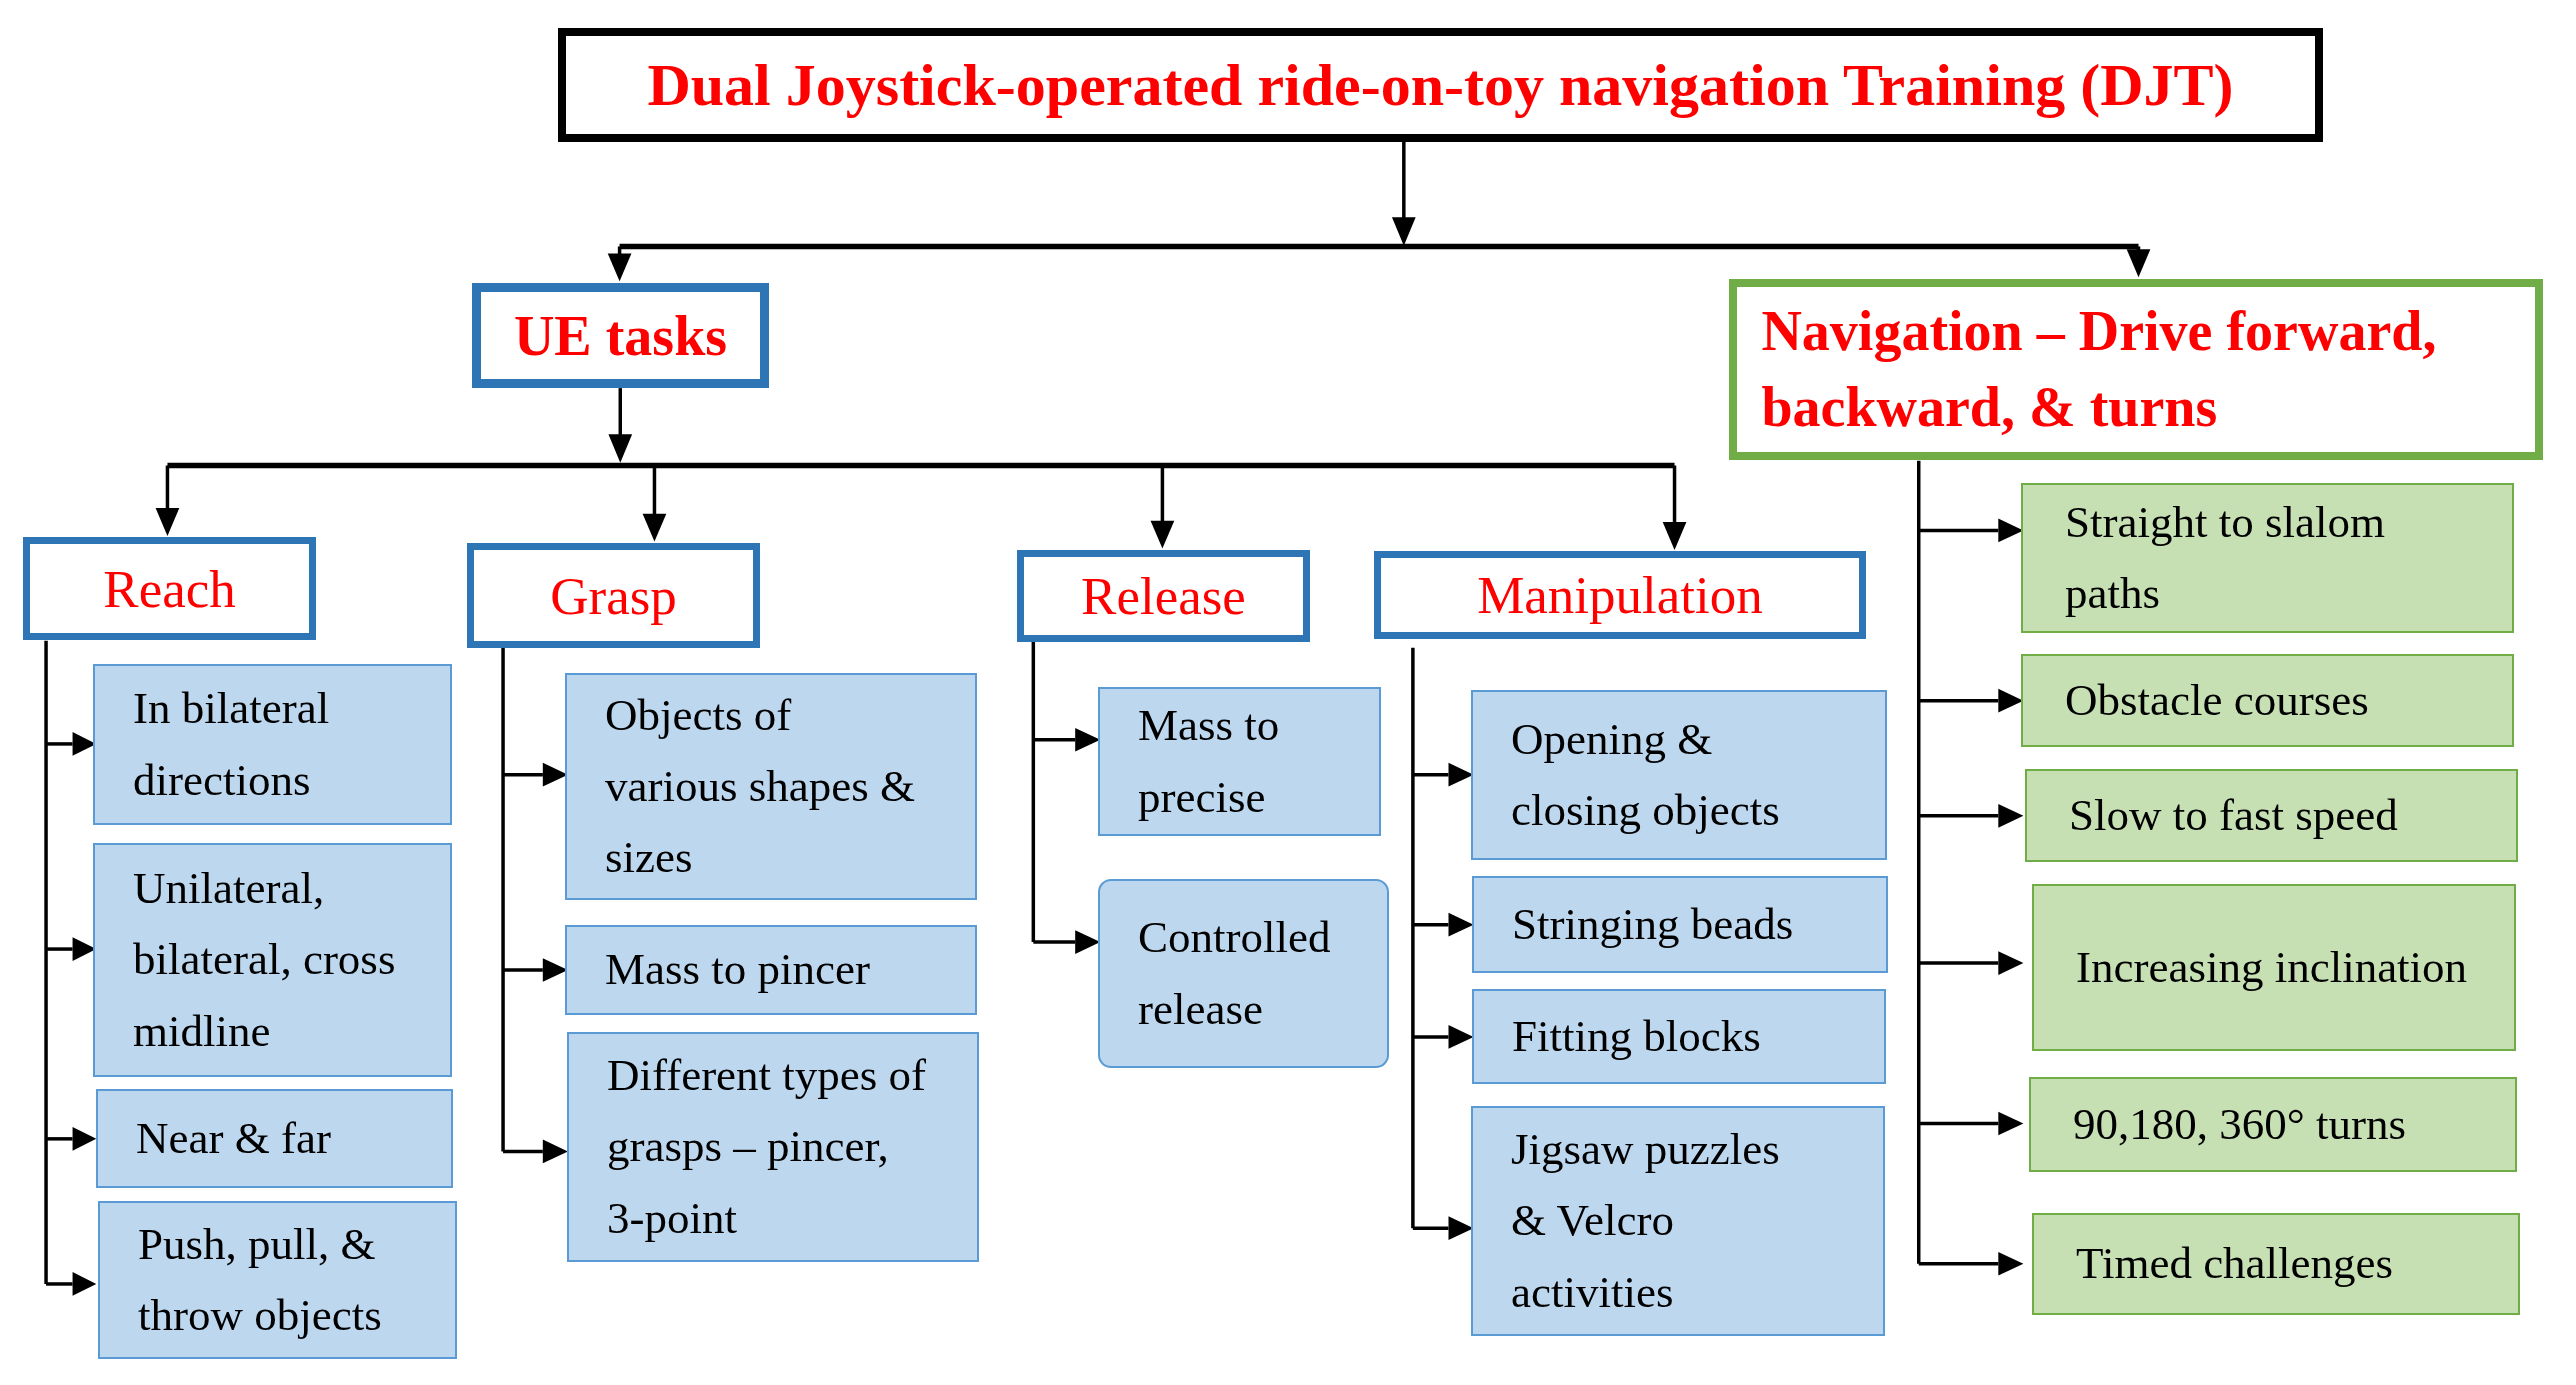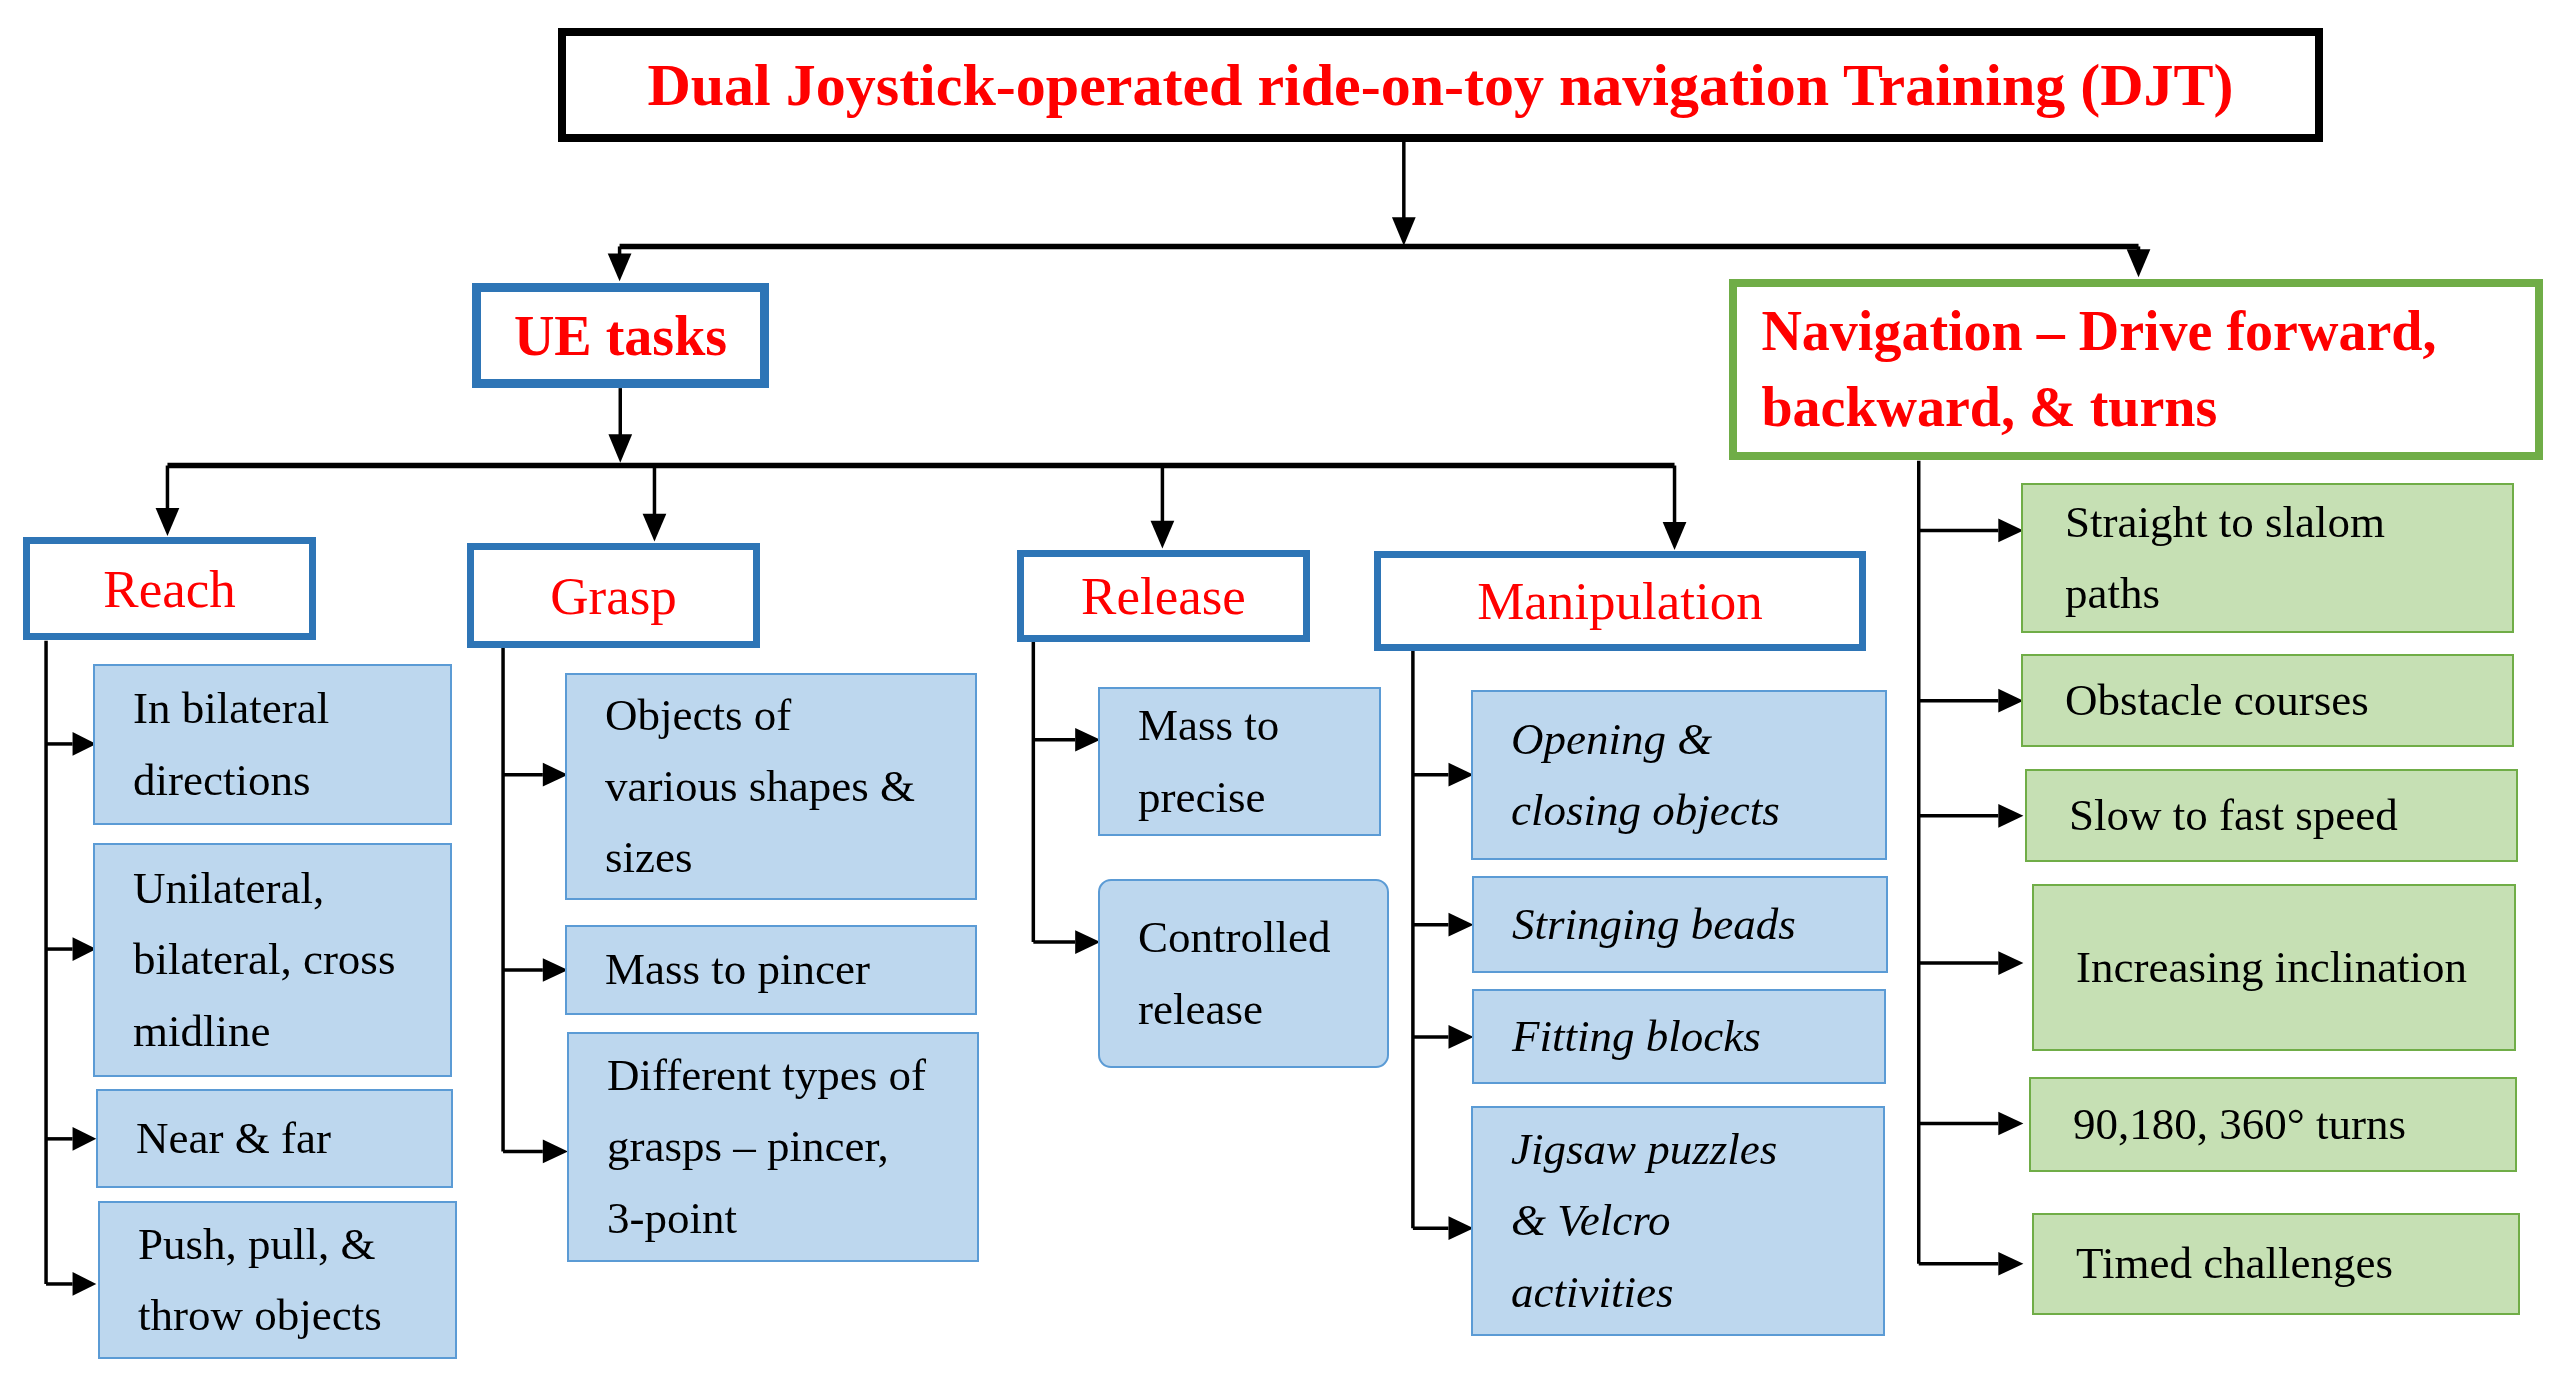--- a/index.html
+++ b/index.html
@@ -55,21 +55,21 @@
     line-height: 1.58;
     white-space: pre-wrap;
     color: #000000;
   }
   .child.blue {
     background: var(--light-blue-fill, #BDD7EE);
     border: 2.8px solid var(--light-blue-border, #5B9BD5);
     padding: 5.6px 14px 5.6px 38px;
   }
   .child.blue.wide { padding-right: 42px; }
-  .child.blue.manip { padding-right: 77px; font-style: italic; }
+  .child.blue.manip { padding-right: 77px; }
   .child.green {
     background: var(--light-green-fill, #C6E0B4);
     border: 2.8px solid var(--green-border, #70AD47);
     padding: 5.6px 42px 5.6px 42px;
   }
 </style>
 </head>
 <body>
 
 <div id="canvas">
@@ -147,21 +147,21 @@
 
   <div class="box title-box" style="left:558px; top:28px; width:1765px; height:114px;">Dual Joystick-operated ride-on-toy navigation Training (DJT)</div>
 
   <div class="box hdr-blue" style="left:472px; top:283px; width:297px; height:105px;">UE tasks</div>
 
   <div class="box hdr-green" style="left:1729px; top:279px; width:814px; height:181px;">Navigation – Drive forward, backward, &amp; turns</div>
 
   <div class="box cat-box" style="left:23px; top:537px; width:293px; height:103px;">Reach</div>
   <div class="box cat-box" style="left:467px; top:543px; width:293px; height:105px;">Grasp</div>
   <div class="box cat-box" style="left:1017px; top:550px; width:293px; height:92px;">Release</div>
-  <div class="box cat-box" style="left:1374px; top:551px; width:492px; height:100px;">Manipulation</div>
+  <div class="box cat-box" style="left:1374px; top:551px; width:492px; height:88px;">Manipulation</div>
 
   <div class="box child blue" style="left:93px; top:664px; width:359px; height:161px;">In bilateral directions</div>
   <div class="box child blue" style="left:93px; top:843px; width:359px; height:234px;">Unilateral, bilateral, cross midline</div>
   <div class="box child blue" style="left:96px; top:1089px; width:357px; height:99px;">Near &amp; far</div>
   <div class="box child blue" style="left:98px; top:1201px; width:359px; height:158px;">Push, pull, &amp; throw objects</div>
 
   <div class="box child blue wide" style="left:565px; top:673px; width:412px; height:227px;">Objects of various shapes &amp; sizes</div>
   <div class="box child blue wide" style="left:565px; top:925px; width:412px; height:90px;">Mass to pincer</div>
   <div class="box child blue wide" style="left:567px; top:1032px; width:412px; height:230px;">Different types of  grasps – pincer, 3-point</div>
 

